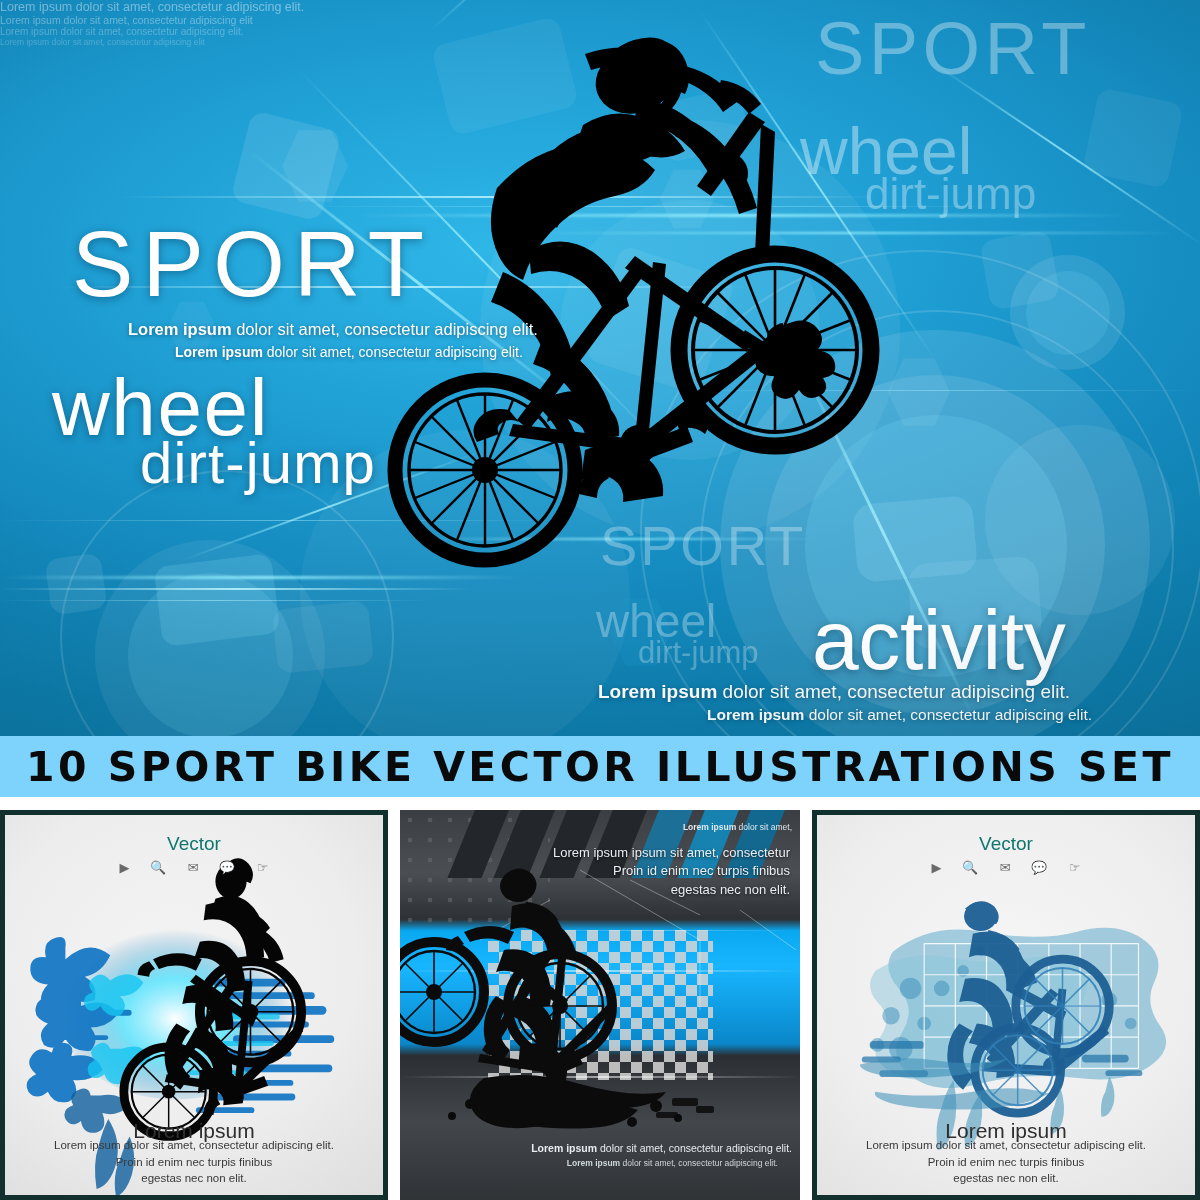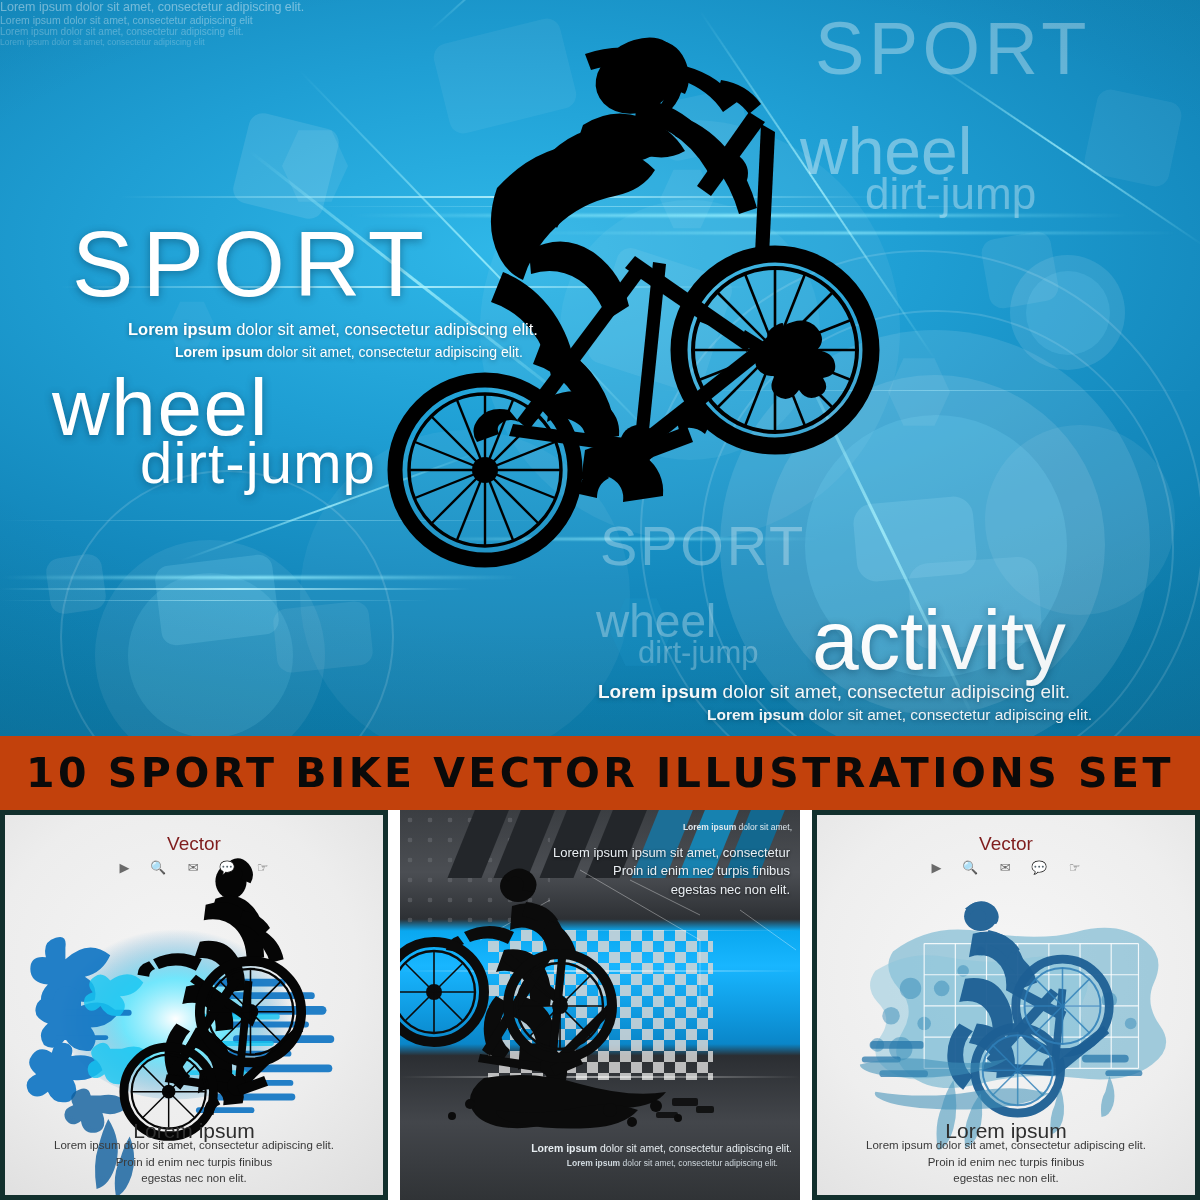--- a/index.html
+++ b/index.html
@@ -73,21 +73,21 @@
 
   .g-sport-c{left:600px;top:518px;font-size:56px;letter-spacing:.05em;color:rgba(255,255,255,.30);}
   .g-l1-c{left:638px;top:570px;font-size:10px;color:rgba(255,255,255,.28);white-space:nowrap;}
   .g-l2-c{left:657px;top:584px;font-size:8.5px;color:rgba(255,255,255,.24);white-space:nowrap;}
   .g-wheel-c{left:596px;top:598px;font-size:46px;color:rgba(255,255,255,.30);}
   .g-dj-c{left:638px;top:637px;font-size:31px;color:rgba(255,255,255,.28);}
 
   .rider{position:absolute;left:385px;top:20px;width:530px;height:620px;}
 
   
-  .titleband{position:absolute;left:0;top:736px;width:1200px;height:74px;background:#c2410c;
+  .titleband{position:absolute;left:0;top:736px;width:1200px;height:61px;background:#7dd3fc;
              display:flex;align-items:center;justify-content:center;}
   .titletext{font-family:"DejaVu Sans",sans-serif;font-weight:700;font-size:41px;
              letter-spacing:.085em;color:#0a0a0a;white-space:nowrap;}
 
   
   .thumbs{position:absolute;left:0;top:810px;width:1200px;height:390px;display:flex;}
   .thumb{position:relative;overflow:hidden;}
   .t1{width:388px;height:390px;}
   .t-gap{width:12px;height:390px;background:#fff;}
   .t2{width:400px;height:390px;}
@@ -97,21 +97,21 @@
   .tl-bg{position:absolute;inset:0;background:
       radial-gradient(120% 110% at 45% 40%,#f4f4f4 0%,#ededed 40%,#d9d9d9 80%,#cfcfcf 100%);}
   .tr-bg{position:absolute;inset:0;background:
       radial-gradient(120% 110% at 50% 42%,#f6f6f6 0%,#eeeeee 42%,#dcdcdc 82%,#d2d2d2 100%);}
   .tm-bg{position:absolute;inset:0;background:
       linear-gradient(180deg,#3b3e42 0%,#4b4e53 16%,#2d3034 28%,
         #0aa8f0 31%,#18b6ff 40%,#0f9ae0 52%,#0a86c9 60%,
         #2b2e32 63%,#43464b 80%,#303336 100%);}
 
   .t-vector{position:absolute;top:18px;left:0;right:0;text-align:center;
-            font-size:19px;color:#7f1d1d;}
+            font-size:19px;color:#0f766e;}
   .t-icons{position:absolute;top:46px;left:0;right:0;display:flex;justify-content:center;gap:21px;}
   .t-icons span{color:#6a6a6a;font-size:13px;line-height:1;}
   .t-cap{position:absolute;left:0;right:0;bottom:52px;text-align:center;
          font-size:21px;color:#2f2f2f;}
   .t-sub{position:absolute;left:0;right:0;bottom:8px;text-align:center;
          font-size:11.5px;color:#3a3a3a;line-height:1.45;}
 
   .tm-top{position:absolute;right:10px;top:34px;text-align:right;color:#e9eef2;
           font-size:13px;line-height:1.42;text-shadow:0 1px 3px rgba(0,0,0,.7);}
   .tm-tag{position:absolute;right:8px;top:12px;font-size:8.5px;color:#dfe8ee;white-space:nowrap;}

